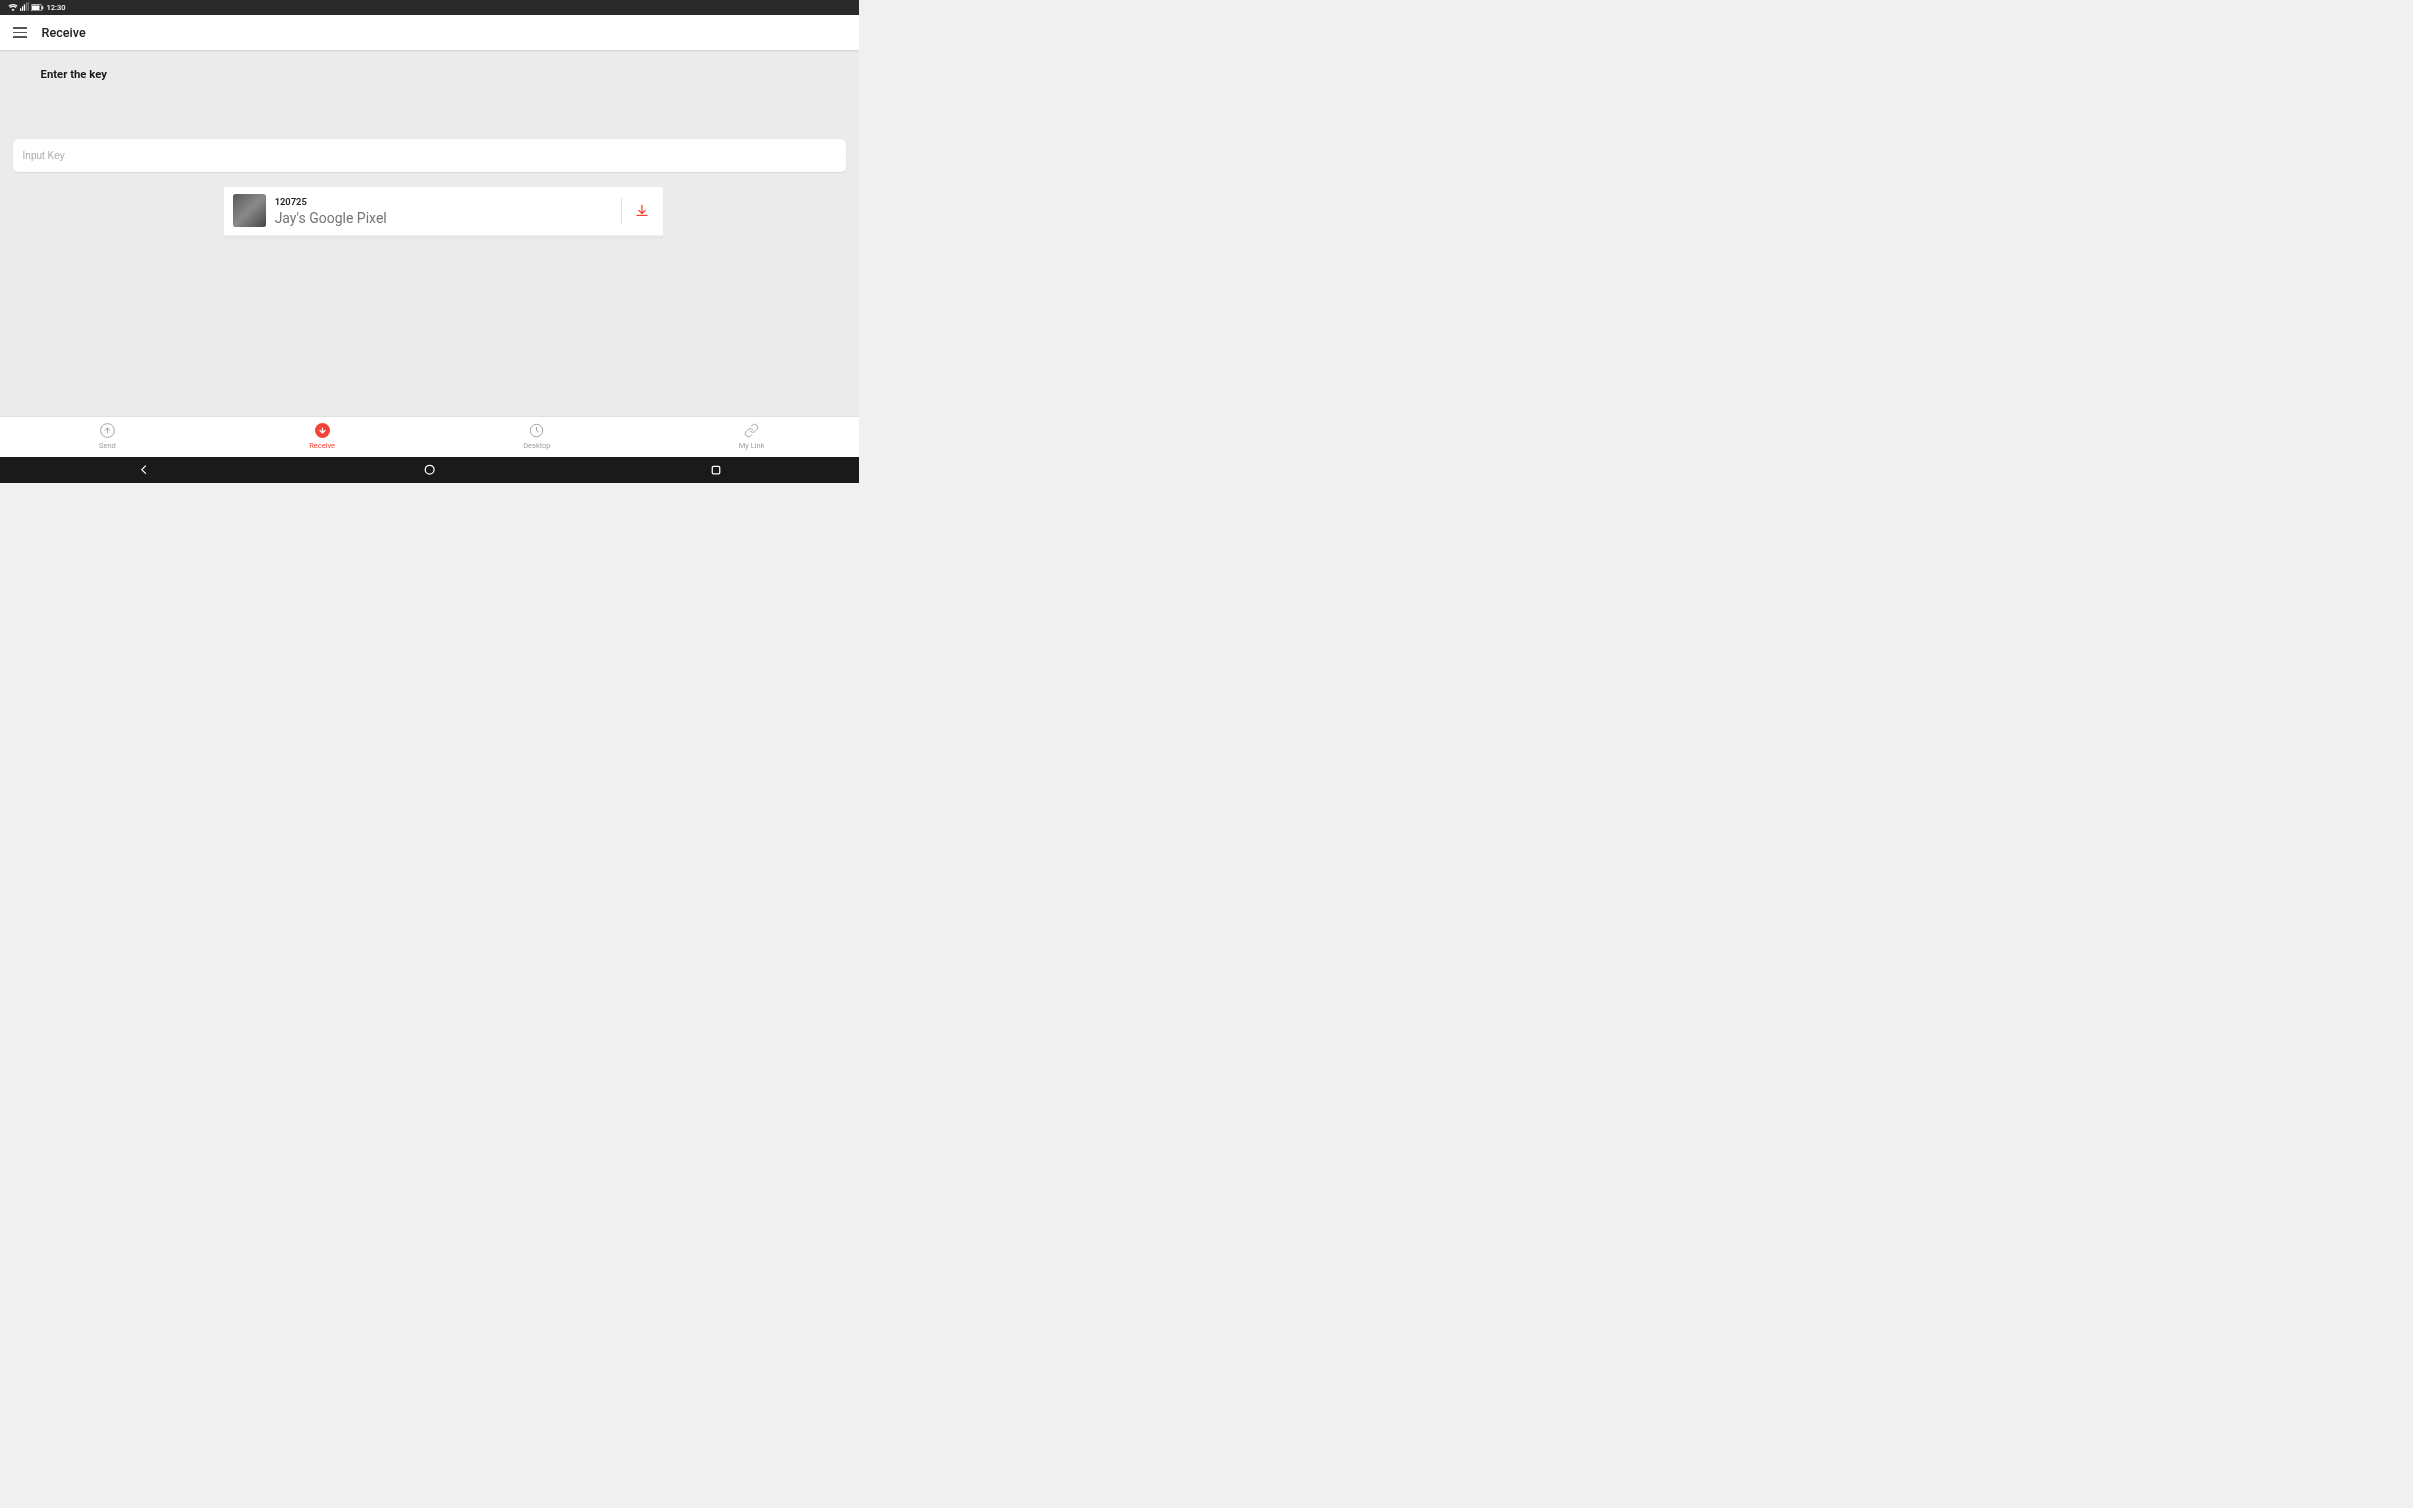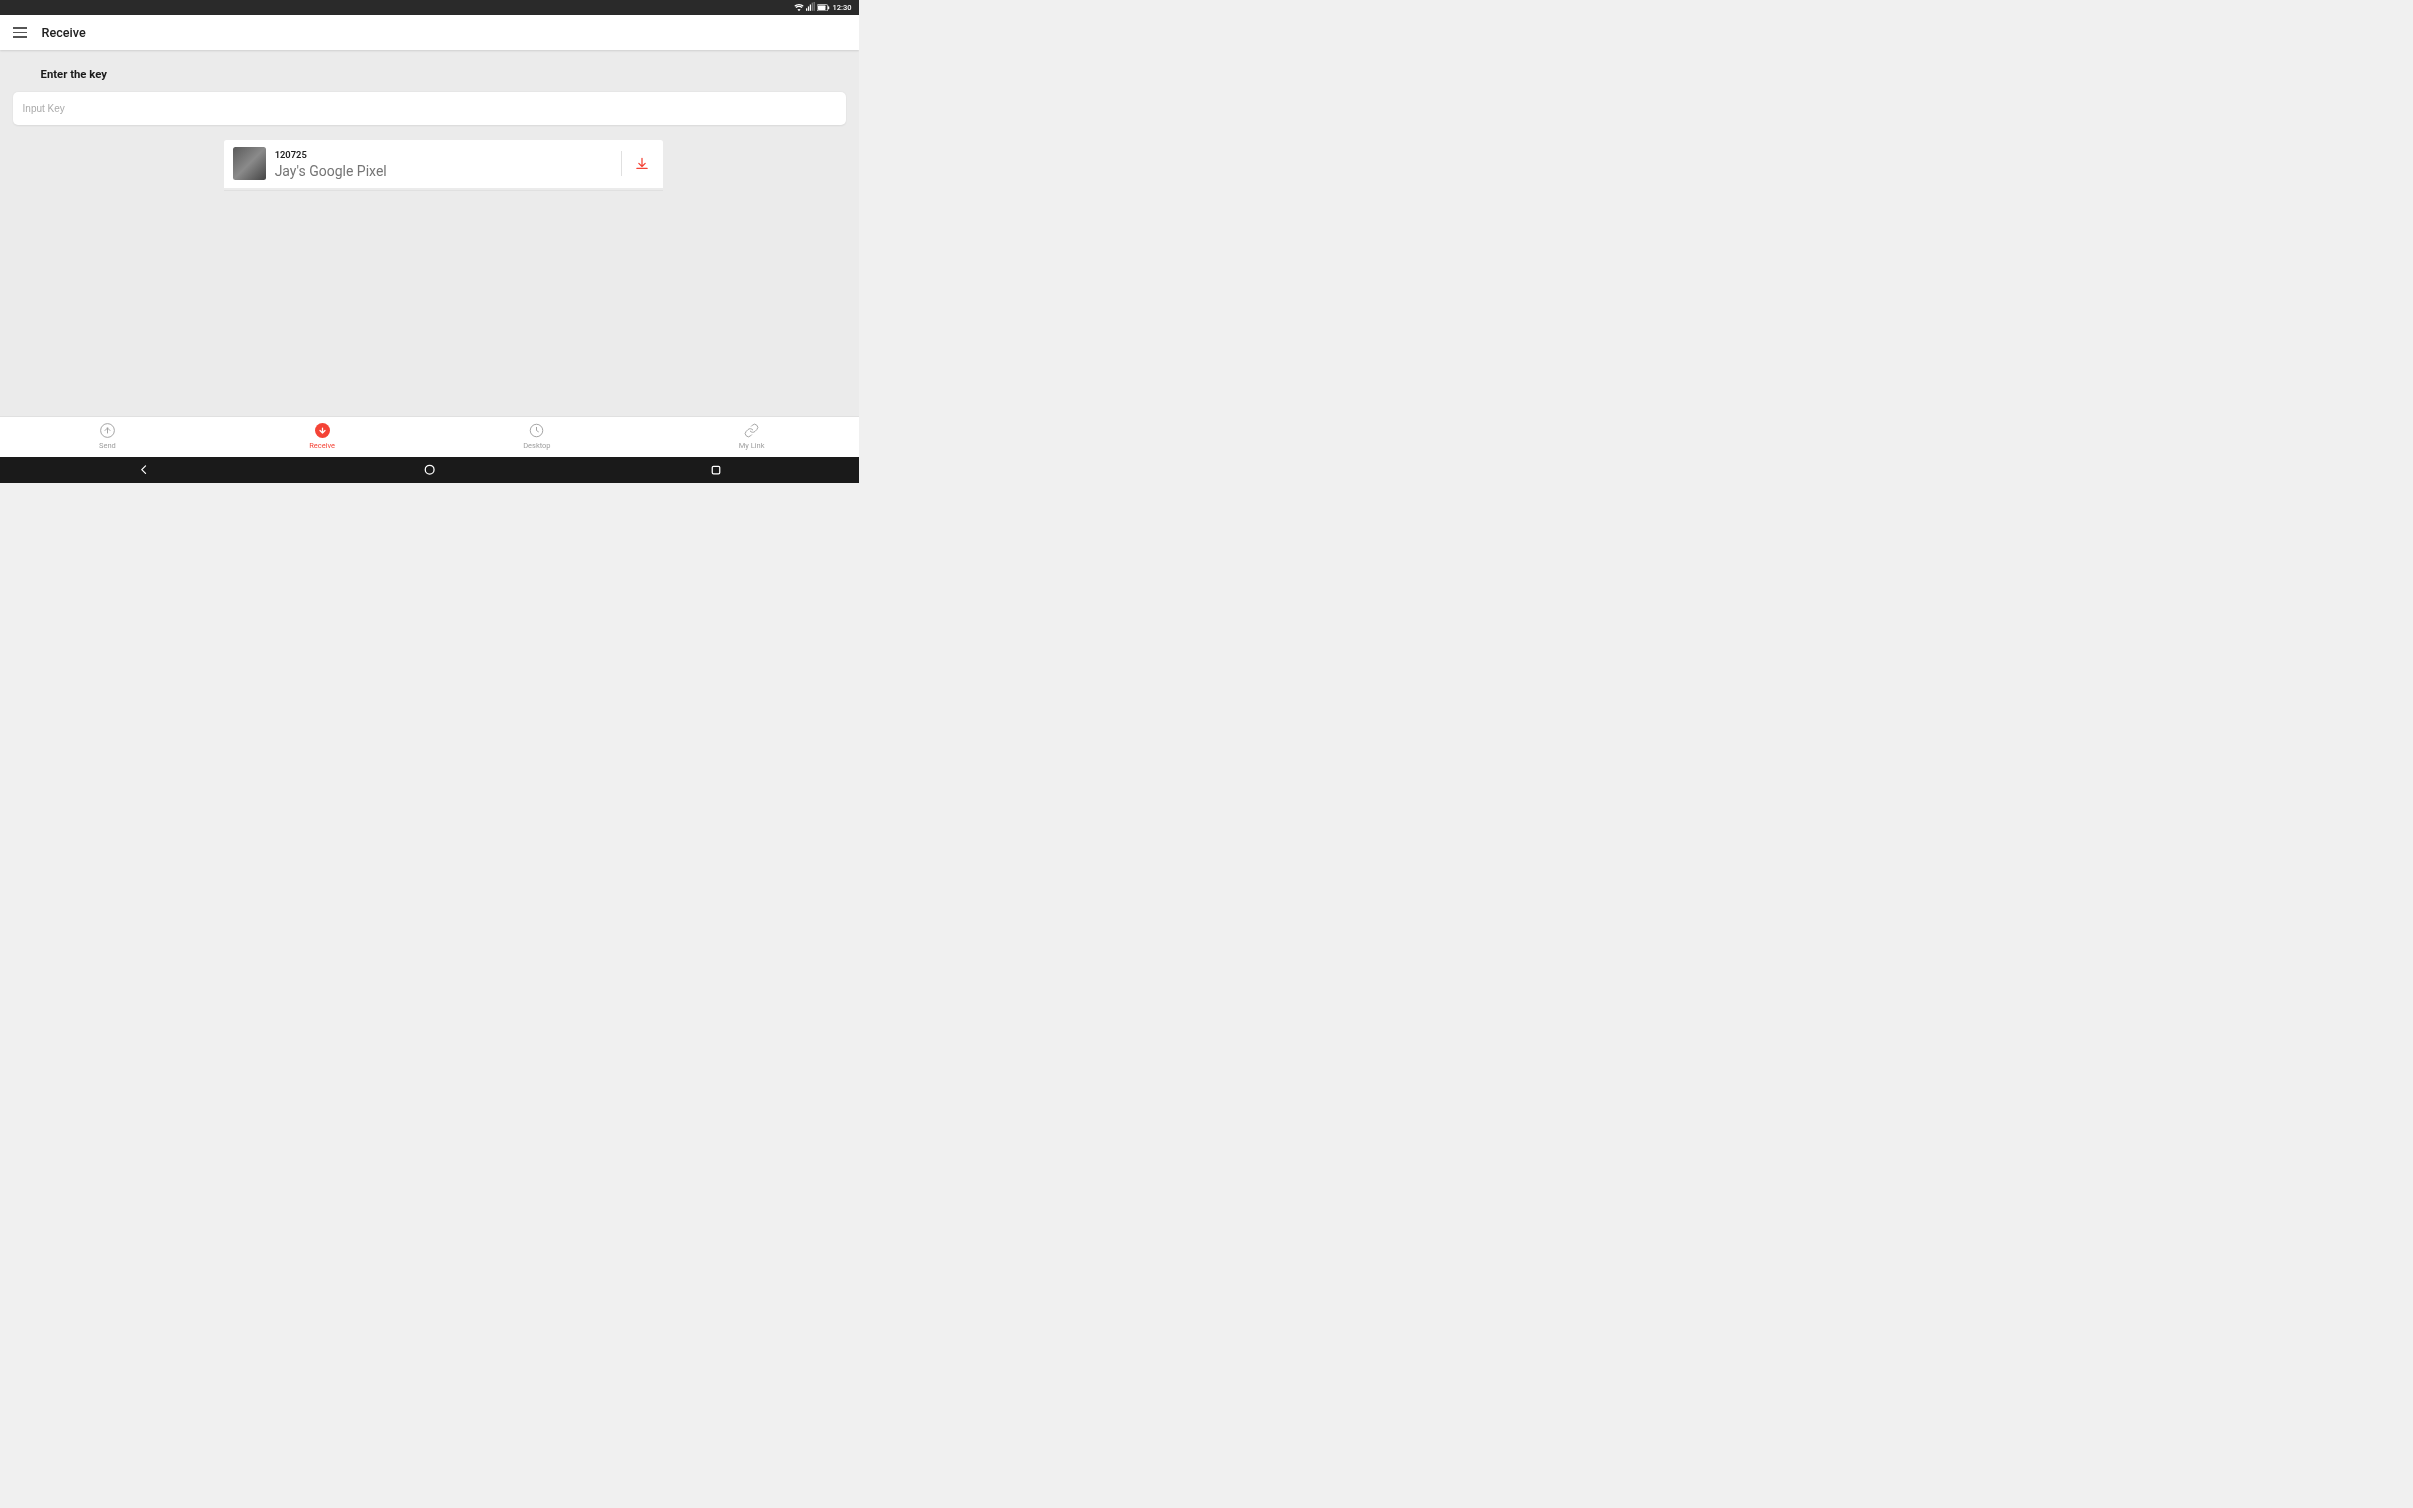--- a/index.html
+++ b/index.html
@@ -17,21 +17,20 @@
       flex-direction: column;
       overflow: hidden;
     }
 
     
     .status-bar {
       background: #2a2a2a;
       height: 15px;
       display: flex;
       align-items: center;
-      justify-content: flex-end;
       padding: 0 7.5px;
       gap: 3.8px;
       flex-shrink: 0;
     }
 
     .status-icons {
       display: flex;
       align-items: center;
       gap: 2.5px;
     }
@@ -97,20 +96,21 @@
       height: 33px;
       background: white;
       border: none;
       border-radius: 5px;
       padding: 0 10px;
       font-size: 10px;
       color: #888;
       outline: none;
       box-shadow: 0 0.6px 1.9px rgba(0,0,0,0.08);
       margin-bottom: 15px;
+      margin-top: 47px;
     }
 
     .key-input::placeholder {
       color: #aaa;
     }
 
     
     .items-container {
       display: flex;
       flex-direction: column;

